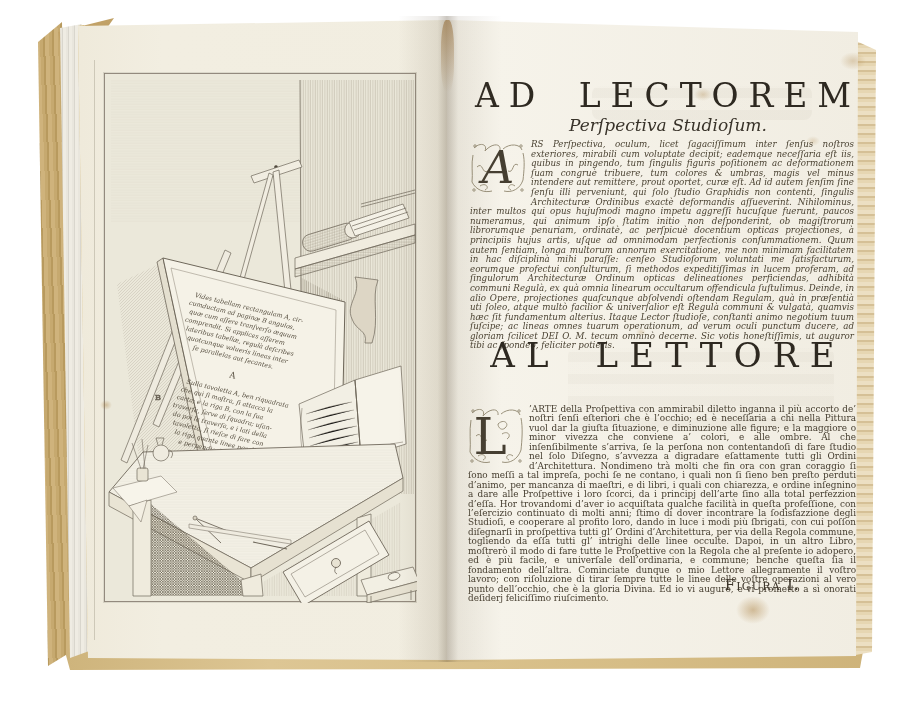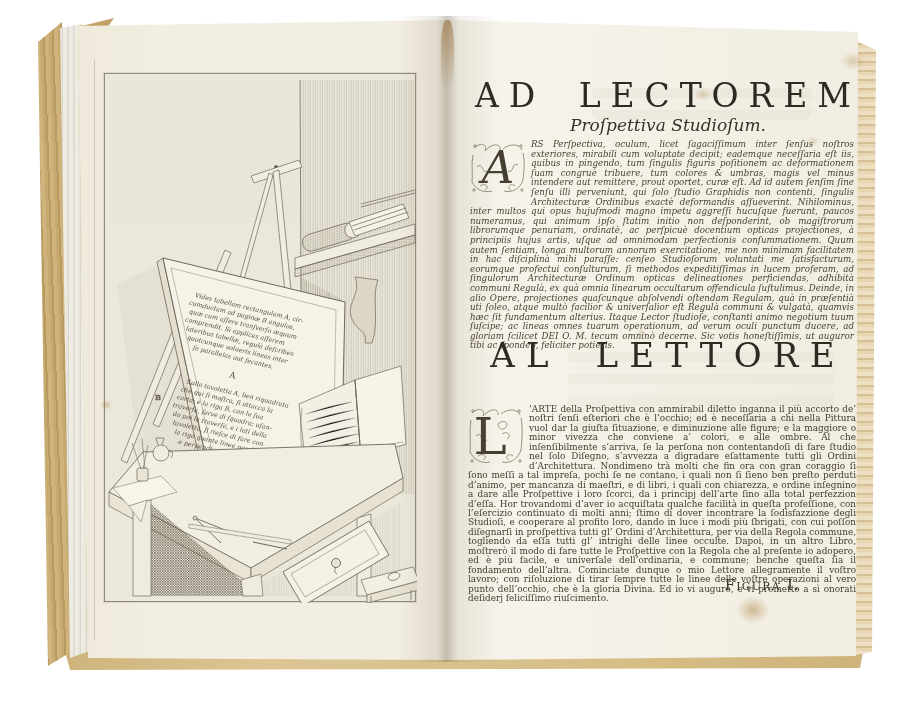--- a/index.html
+++ b/index.html
@@ -228,21 +228,21 @@
           <line x1="308" y1="518" x2="308" y2="528"></line>
       <path d="M286,503 C294,497 301,503 294,507 C289,510 283,508 286,503" fill="none" stroke-width="0.8"></path>
     </g>
   </svg>
   </div>
 
   <div class="ghost ghost1"></div>
   <div class="ghost ghost2"></div>
 
   <div class="rp-block h-main h-lectorem">AD LECTOREM</div>
-  <div class="rp-block sub sub1">Proſpettiva Studioſum.</div>
+  <div class="rp-block sub sub1">Perſpectiva Studioſum.</div>
 
   <div class="rp-block para para-latin">
     <span class="dropcap">
       <svg width="56" height="54" viewBox="0 0 56 54">
         <g fill="none" stroke="#8a8068" stroke-width="1" opacity="0.85">
           <path d="M4,7 C10,1 18,3 15,10 C22,2 31,2 30,9"></path>
           <path d="M33,8 C40,2 50,3 52,9"></path>
           <path d="M3,14 C1,23 3,33 2,41 C6,49 14,52 22,50"></path>
           <path d="M53,12 C55,20 54,30 53,39 C50,48 42,52 34,50"></path>
           <path d="M7,26 C13,20 12,34 18,30"></path>

